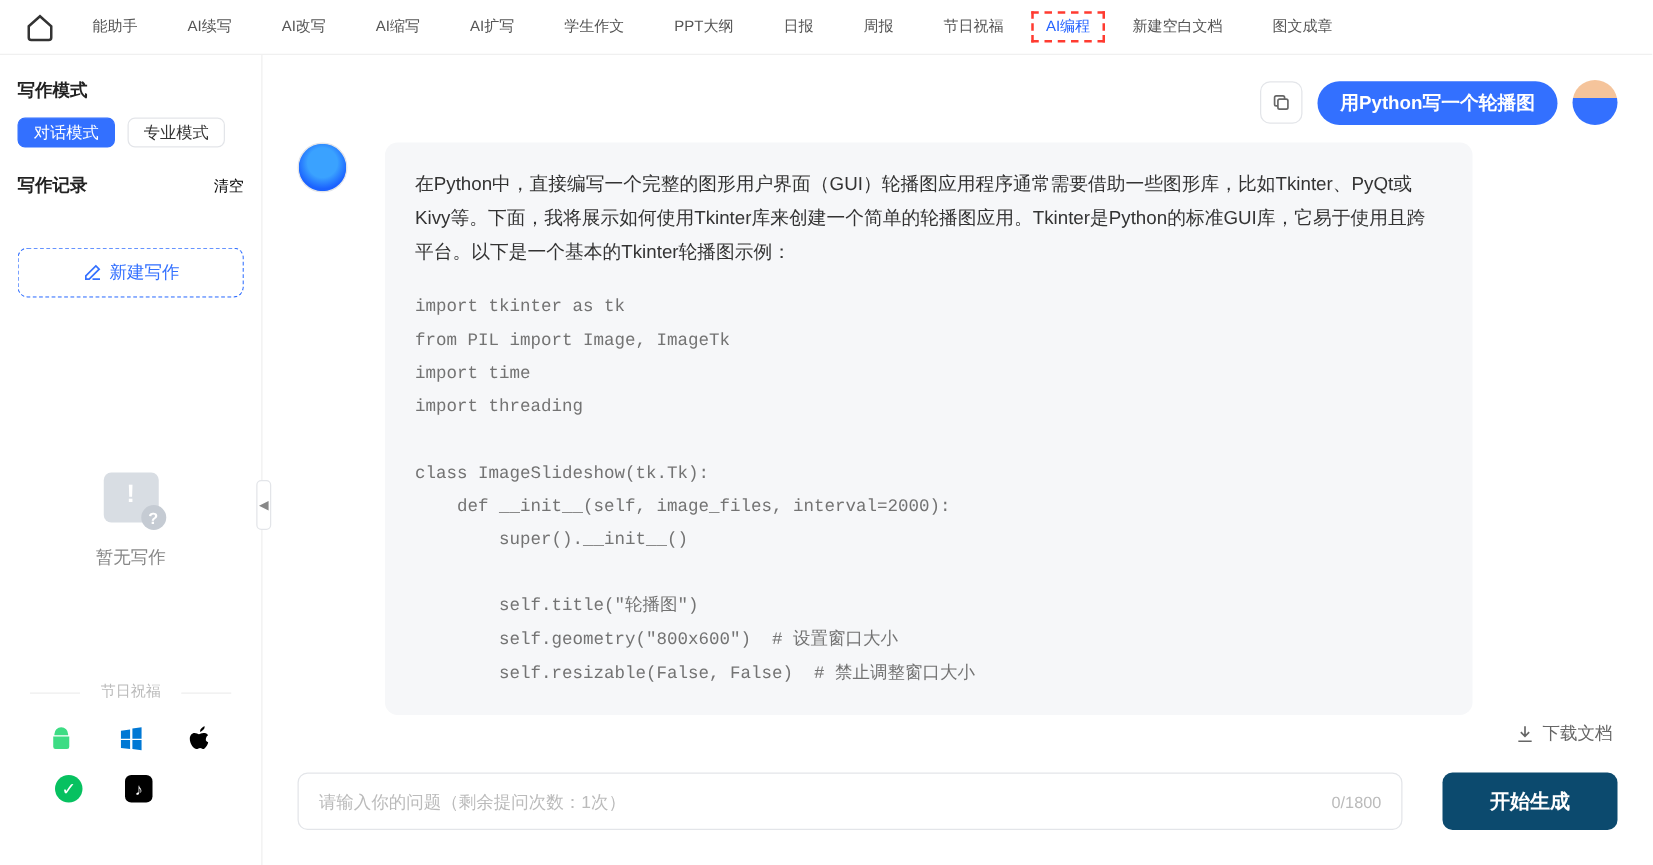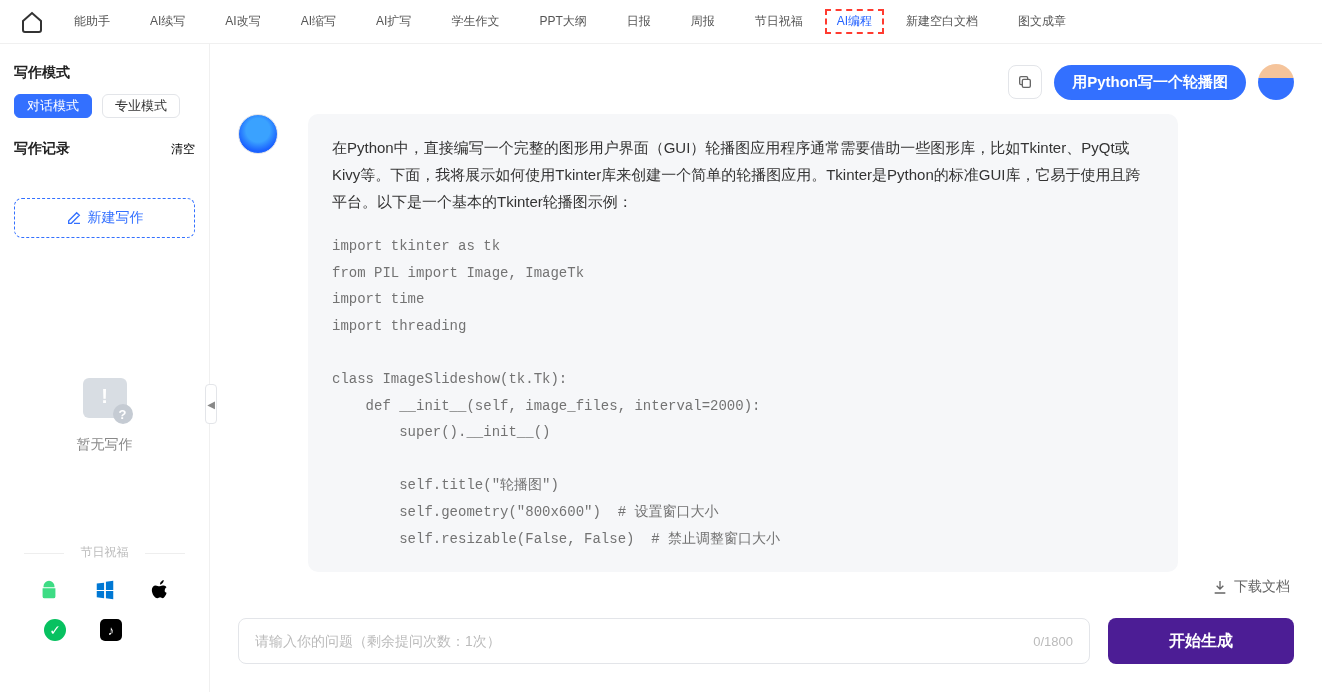--- a/index.html
+++ b/index.html
@@ -45,26 +45,26 @@
 .avatar { width: 36px; height: 36px; border-radius: 50%; background: linear-gradient(#f5c49b 40%, #3370ff 40%); }
 
 .bot-row { display: flex; gap: 30px; }
 .bot-avatar { width: 40px; height: 40px; border-radius: 50%; background: radial-gradient(circle at 50% 40%, #3aa2ff 40%, #1b62ff 70%); flex-shrink: 0; border: 1px solid #e3e5e9; }
 .bot-bubble { background: #f6f7f9; border-radius: 10px; padding: 20px 24px; width: 870px; }
 .bot-text { font-size: 15px; color: #333; line-height: 1.8; margin-bottom: 18px; }
 .code-block { font-family: "Courier New", monospace; font-size: 14px; color: #737373; line-height: 1.9; white-space: pre; }
 
 .download-doc { text-align: center; color: #666; font-size: 14px; margin-top: 6px; cursor: pointer; display: flex; justify-content: flex-end; align-items: center; gap: 6px; padding-right: 4px; }
 
-.input-row { display: flex; gap: 18px; margin-top: 22px; }
+.input-row { display: flex; gap: 32px; margin-top: 22px; }
 .input-box { flex: 1; border: 1px solid #e3e5e9; border-radius: 8px; padding: 14px 16px; display: flex; align-items: center; justify-content: space-between; }
 .input-box input { border: none; outline: none; font-size: 14px; flex: 1; color: #333; }
 .input-box input::placeholder { color: #bbb; }
 .counter { color: #bbb; font-size: 13px; }
-.gen-btn { background: #4c1d95; color: #fff; border: none; border-radius: 8px; padding: 0 61px; font-size: 16px; font-weight: 600; cursor: pointer; }
+.gen-btn { background: #0c4a6e; color: #fff; border: none; border-radius: 8px; padding: 0 38px; font-size: 16px; font-weight: 600; cursor: pointer; }
 </style>
 </head>
 <body>
 
 <div class="top-nav">
   <svg class="home-ico" viewBox="0 0 24 24" fill="none" stroke="currentColor" stroke-width="2">
       <path d="M3 11 12 3l9 8v9a2 2 0 0 1-2 2H5a2 2 0 0 1-2-2z"></path>
     </svg>
   <div id="nav-items" style="display: contents;"><div class="nav-item">能助手</div><div class="nav-item">AI续写</div><div class="nav-item">AI改写</div><div class="nav-item">AI缩写</div><div class="nav-item">AI扩写</div><div class="nav-item">学生作文</div><div class="nav-item">PPT大纲</div><div class="nav-item">日报</div><div class="nav-item">周报</div><div class="nav-item">节日祝福</div><div class="nav-item active">AI编程</div><div class="nav-item">新建空白文档</div><div class="nav-item">图文成章</div></div>
 </div>

